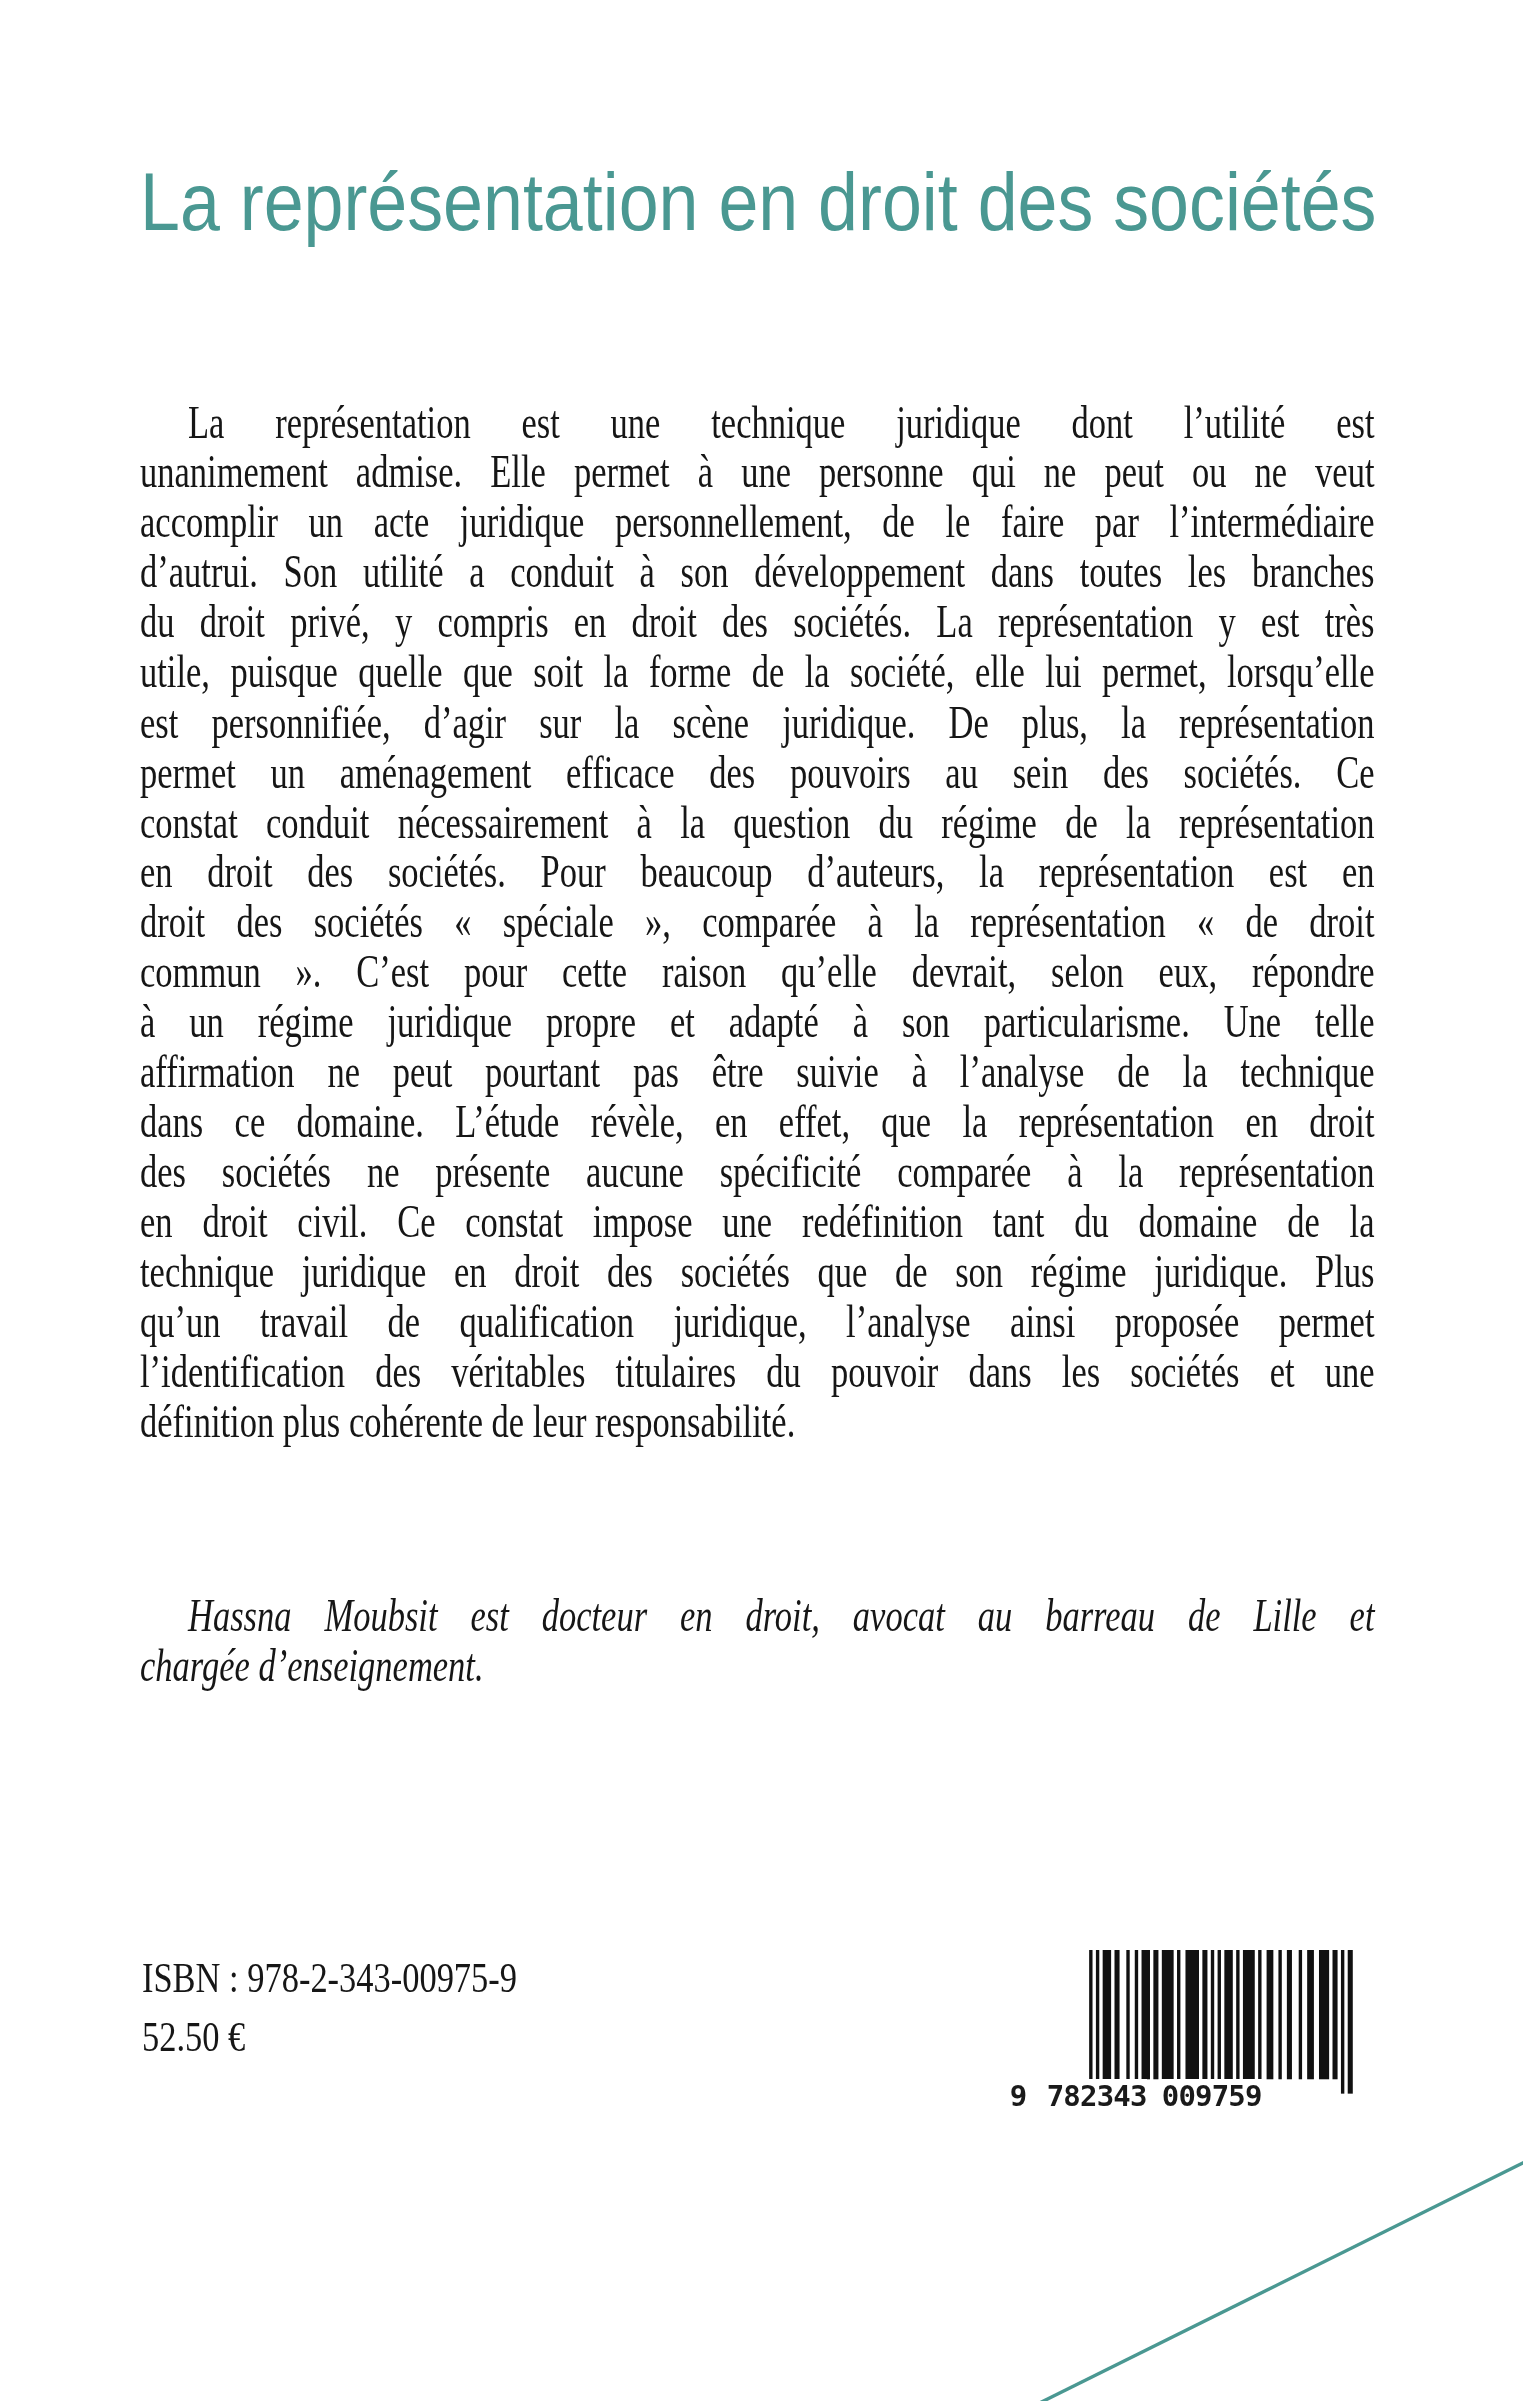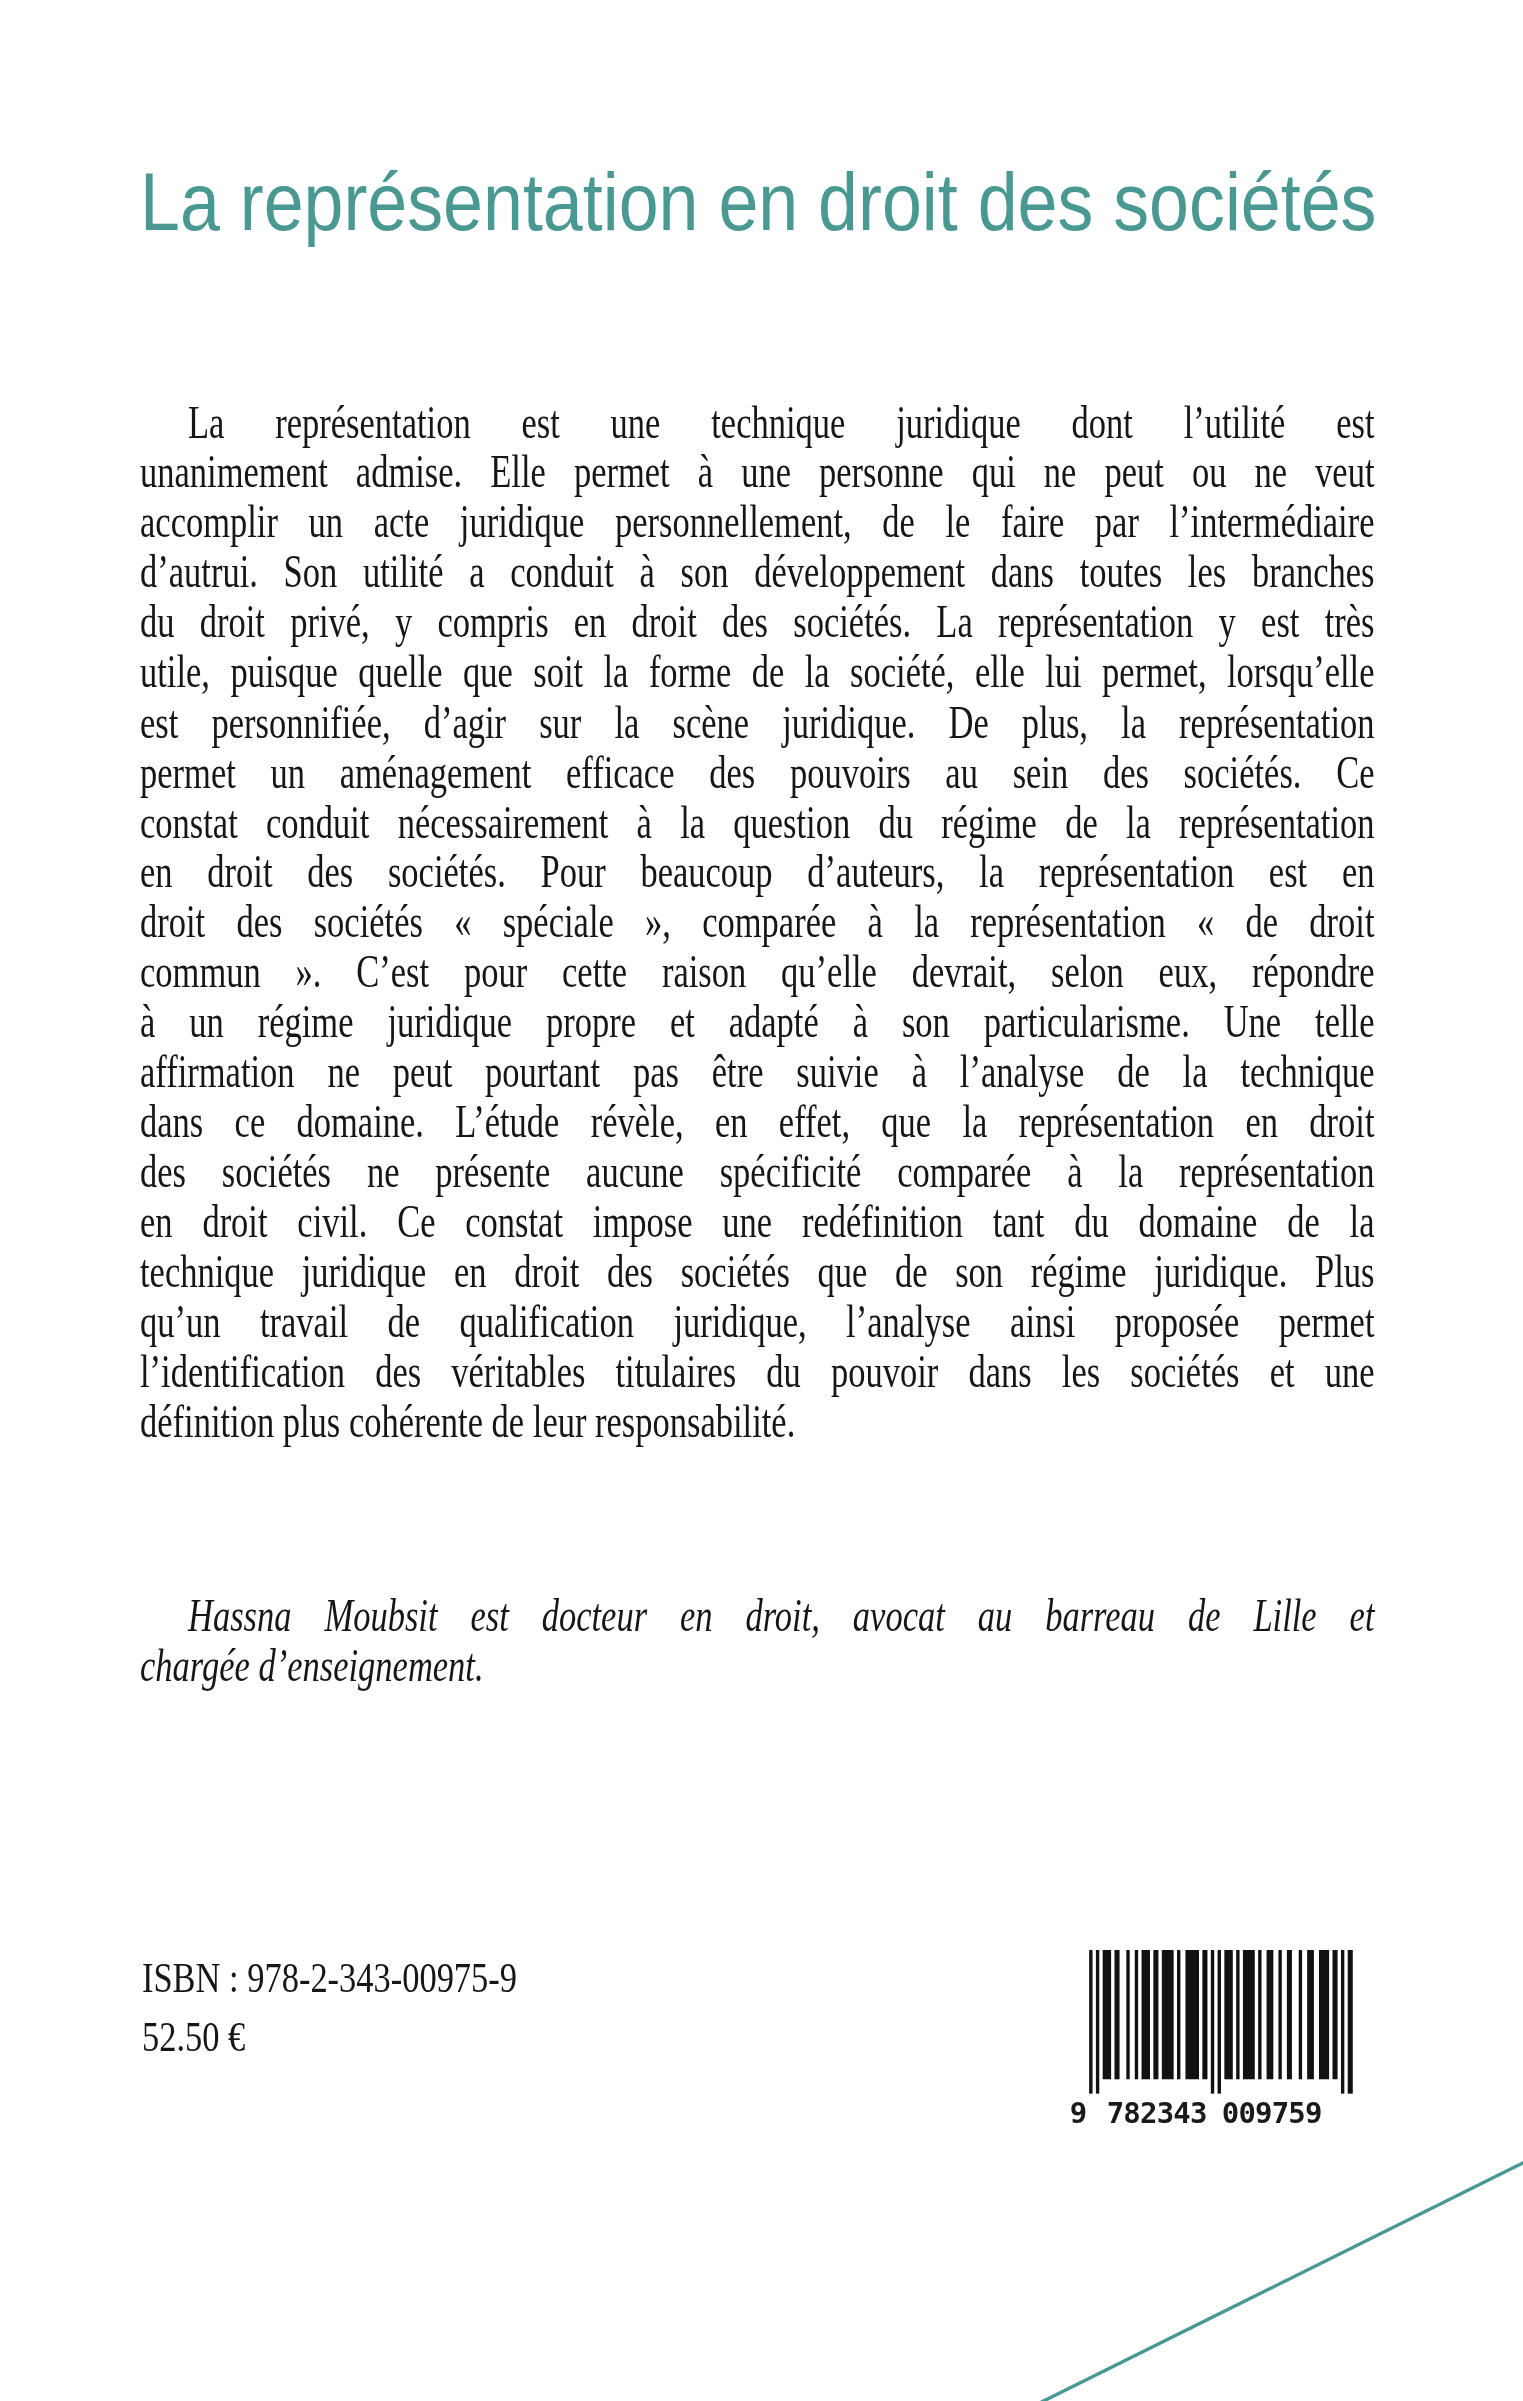--- a/index.html
+++ b/index.html
@@ -61,31 +61,30 @@
 
     .barcode {
       position: absolute;
       left: 1067px;
       top: 1950px;
       width: 313px;
       height: 169px;
     }
     .barcode-digits {
       position: absolute;
-      left: 1069px;
+      left: 1009px;
       top: 2082px;
       font-family: "DejaVu Sans Mono", monospace;
       font-weight: bold;
       font-size: 29px;
       line-height: 29px;
       color: #1a1a1a;
       letter-spacing: -0.8px;
       background: transparent;
       white-space: nowrap;
-      margin-top: 17px;
     }
     .barcode-digits span { background: #ffffff; padding: 0 0.8px; }
 
     .deco-line {
       position: absolute;
       left: 0; top: 0;
       width: 1524px; height: 2401px;
       pointer-events: none;
     }
   </style>

